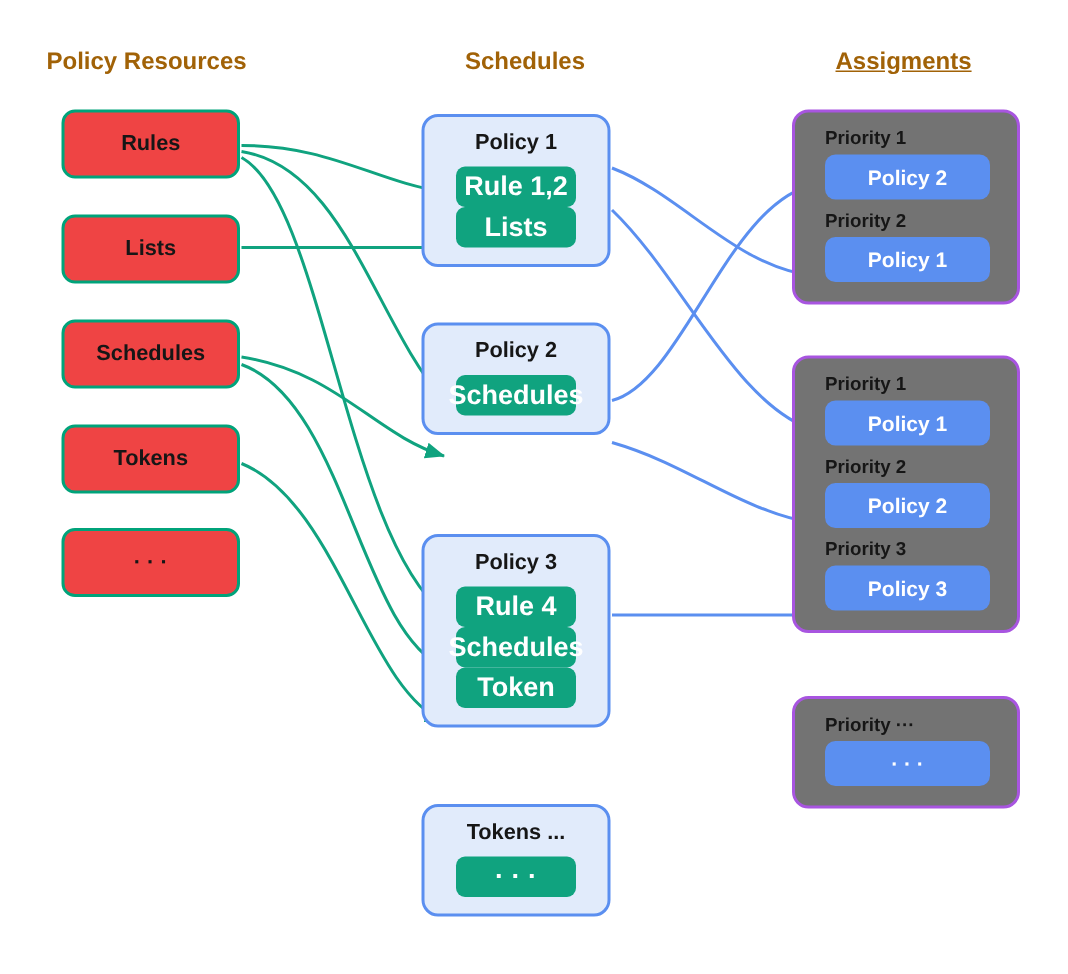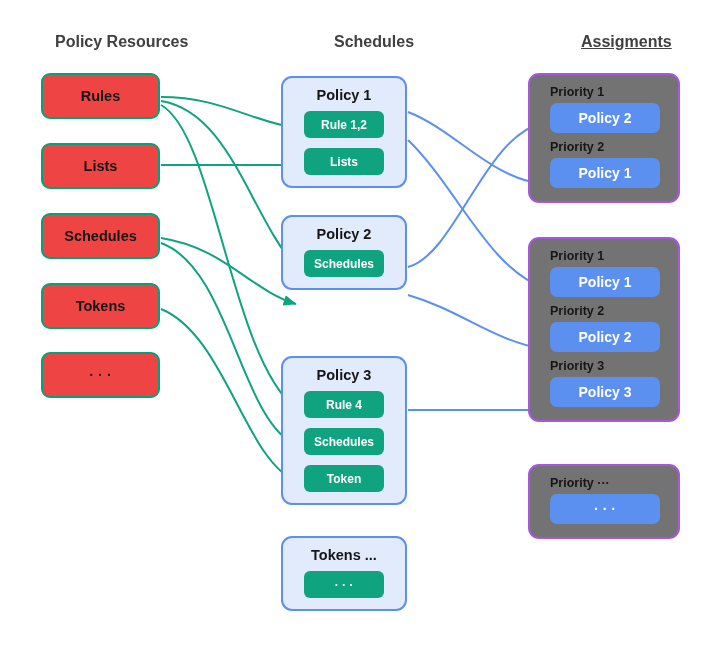--- a/index.html
+++ b/index.html
@@ -14,23 +14,22 @@
     position: relative;
     width: 712px;
     height: 649px;
     background: #ffffff;
     overflow: hidden;
   }
   .col-title {
     position: absolute;
     font-size: 16px;
     font-weight: bold;
-    color: #404040;
+    color: #a16207;
     white-space: nowrap;
-    margin-left: 24px;
   }
   #title-resources { left: 31px; top: 33px; }
   #title-policies  { left: 310px; top: 33px; }
   #title-assign    { left: 557px; top: 33px; text-decoration: underline; }
 
   
   .resource {
     position: absolute;
     left: 41px;
     width: 119px;
@@ -61,27 +60,27 @@
   .policy-card .card-title {
     text-align: center;
     font-size: 14.5px;
     font-weight: bold;
     color: #161616;
     margin-bottom: 8px;
   }
   .chip-green {
     width: 80px;
     height: 27px;
-    margin: 0 auto 10px auto;
+    margin: 0 auto 0 auto;
     background: #10a37f;
     border-radius: 6px;
     display: flex;
     align-items: center;
     justify-content: center;
-    font-size: 12px;
+    font-size: 18px;
     font-weight: bold;
     color: #ffffff;
     white-space: nowrap;
   }
   .chip-green:last-child { margin-bottom: 0; }
 
   
   .assign-card {
     position: absolute;
     left: 528px;

